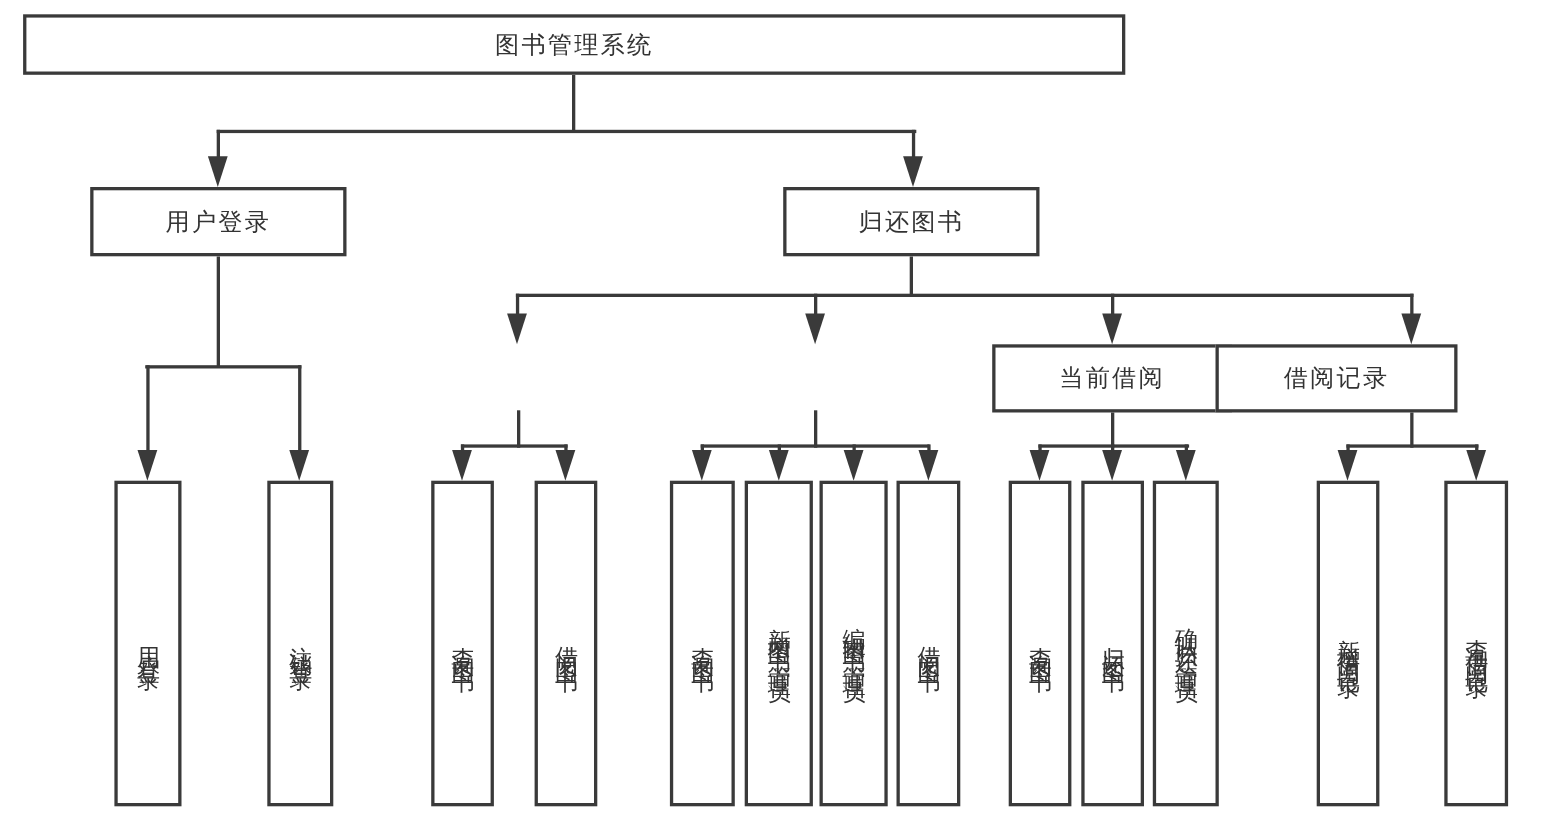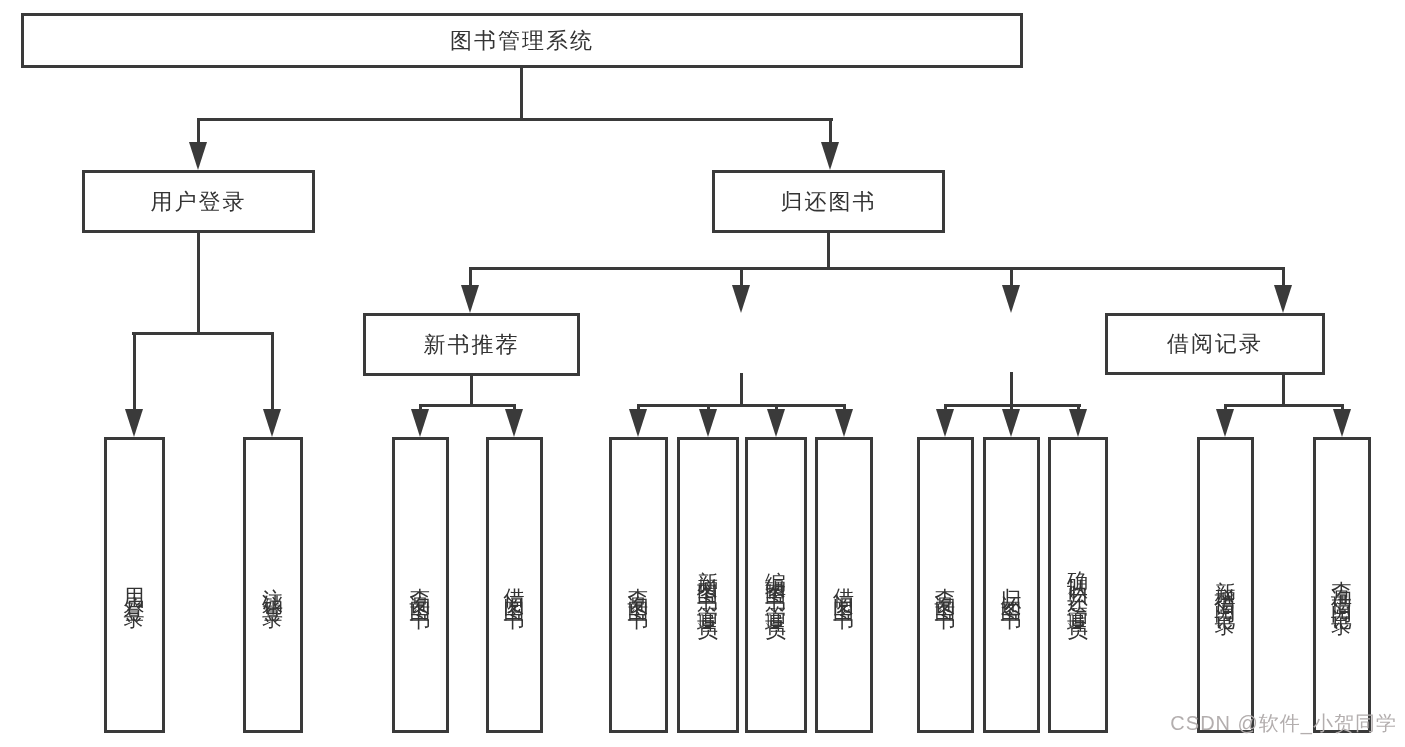--- a/index.html
+++ b/index.html
@@ -119,23 +119,23 @@
   <div class="ah" style="left:1216px;top:409px"></div>
   <div class="vl" style="left:1341px;top:404px;height:12px"></div>
   <div class="ah" style="left:1333px;top:409px"></div>
 
   <div class="hbox" style="left:21px;top:13px;width:1002px;height:55px">图书管理系统</div>
 
   <div class="hbox" style="left:82px;top:170px;width:233px;height:63px">用户登录</div>
 
   <div class="hbox" style="left:712px;top:170px;width:233px;height:63px">归还图书</div>
 
-  <div class="hbox" style="left:363px;top:313px;width:217px;height:63px">新书推荐</div>
 
 
+  <div class="hbox" style="left:902px;top:313px;width:218px;height:62px">当前借阅</div>
 
   <div class="hbox" style="left:1105px;top:313px;width:220px;height:62px">借阅记录</div>
 
   <div class="vbox" style="left:104px;width:61px">用户登录</div>
 
   <div class="vbox" style="left:243px;width:60px">注销登录</div>
 
   <div class="vbox" style="left:392px;width:57px">查询图书</div>
 
   <div class="vbox" style="left:486px;width:57px">借阅图书</div>
@@ -151,15 +151,14 @@
   <div class="vbox" style="left:917px;width:57px">查询图书</div>
 
   <div class="vbox" style="left:983px;width:57px">归还图书</div>
 
   <div class="vbox" style="left:1048px;width:60px">确认归还（管理员）</div>
 
   <div class="vbox" style="left:1197px;width:57px">新增借阅记录</div>
 
   <div class="vbox" style="left:1313px;width:58px">查询借阅记录</div>
 
-  <div class="wm" style="right:8px;top:710px">CSDN @软件_小贺同学</div>
 
 </div>
 
 </body></html>

